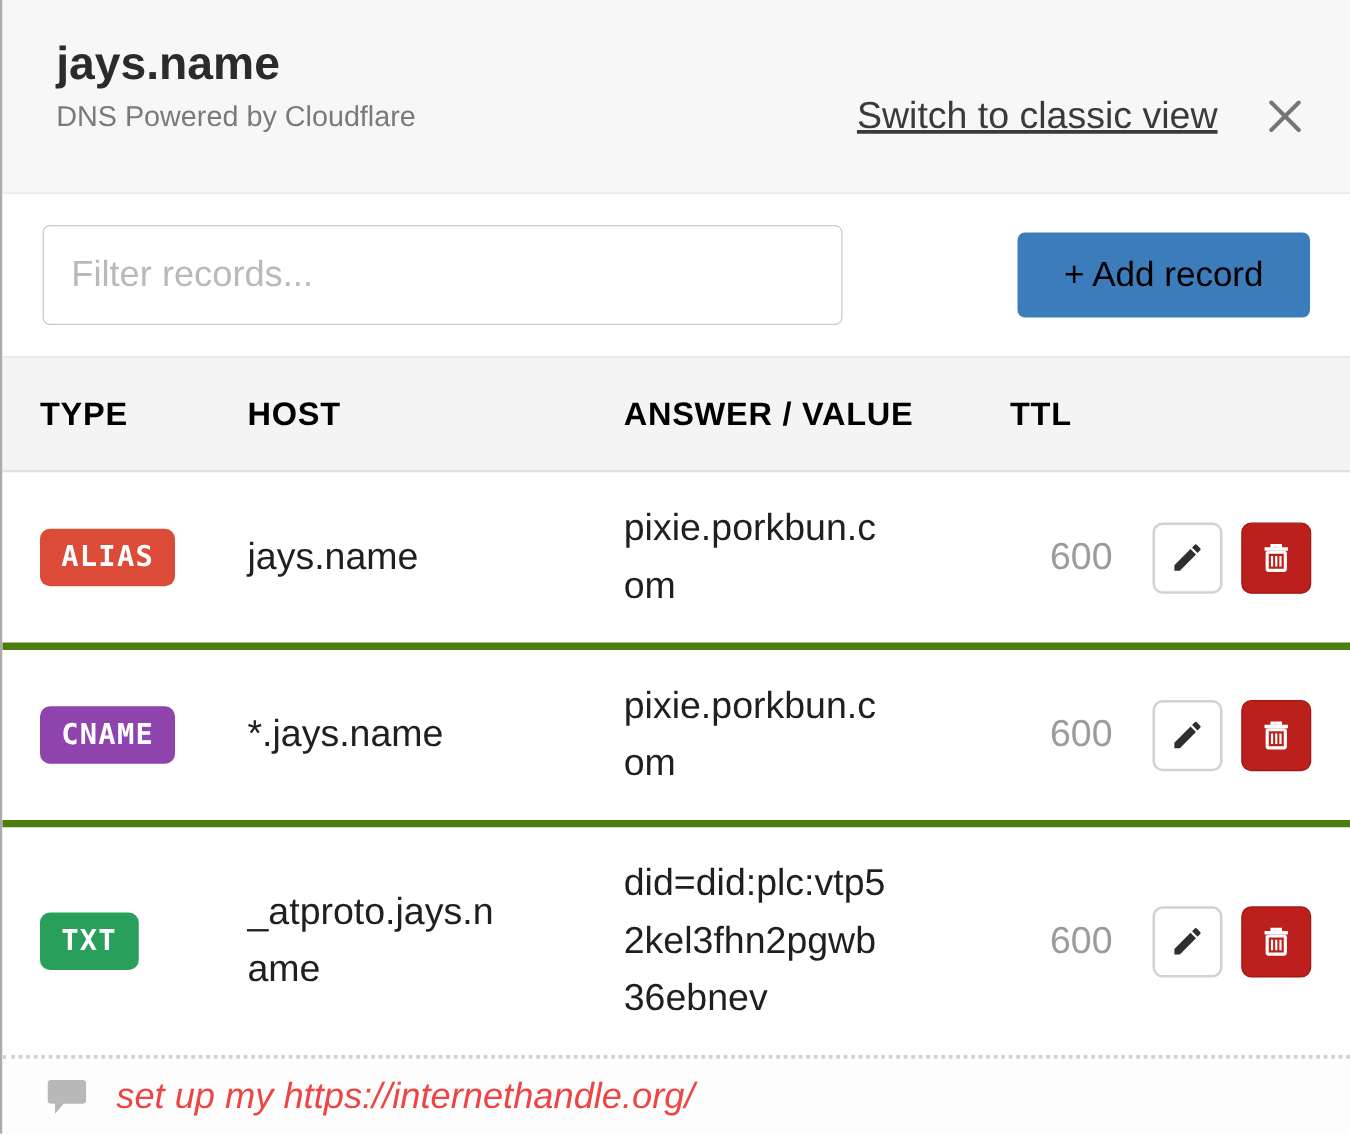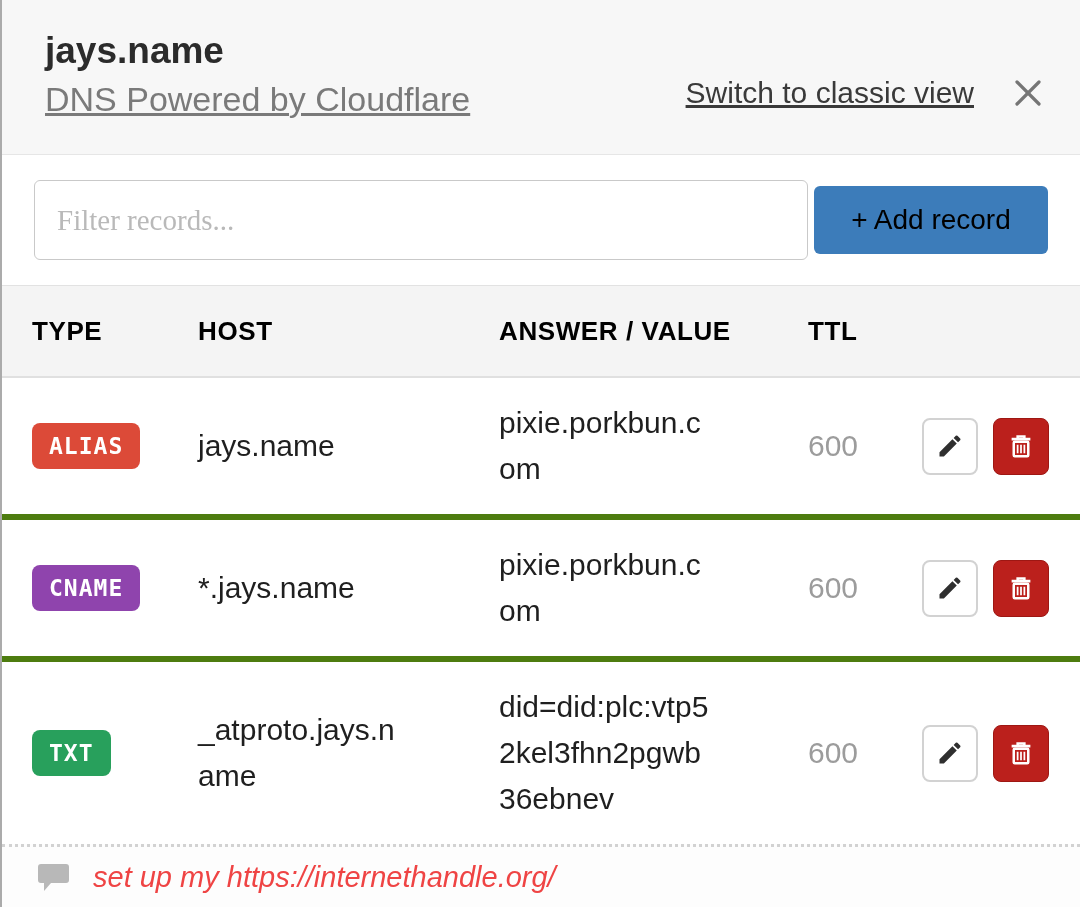--- a/index.html
+++ b/index.html
@@ -17,45 +17,45 @@
 
   
   .header {
     height: 155px; flex: none;
     background: #f7f7f7;
     border-bottom: 1px solid #e6e6e6;
     position: relative;
     padding: 30px 30px 0 43px;
   }
   .title { font-size: 37px; font-weight: 700; color: #2b2b2b; line-height: 1.15; }
-  .subtitle { margin-top: 7px; font-size: 34px; color: #7a7a7a; text-decoration: underline; }
+  .subtitle { margin-top: 7px; font-size: 23px; color: #7a7a7a; }
   .header-right {
     position: absolute; top: 73px; right: 32px;
     display: flex; align-items: center; gap: 34px;
   }
   .switch-link {
     font-size: 30px; color: #3a3a3a;
     text-decoration: underline; cursor: pointer;
   }
   .close-btn {
     background: none; border: none; cursor: pointer;
     width: 40px; height: 40px; display: flex; align-items: center; justify-content: center;
   }
 
   
   .toolbar {
     height: 130px; flex: none; background: #fff;
     display: flex; align-items: center;
     padding: 0 32px;
   }
   .filter-input {
-    width: 774px; height: 80px;
+    width: 640px; height: 80px;
     border: 1px solid #c9c9c9; border-radius: 6px;
     font-size: 29px; padding: 0 22px;
-    font-family: Liberation Serif, serif;
+    font-family: Liberation Sans, sans-serif;
     color: #333; outline: none;
   }
   .filter-input::placeholder { color: #b9b9b9; }
   .add-btn {
     margin-left: auto;
     width: 234px; height: 68px;
     background: var(--c-add_button, #3c7cba);
     border: none; border-radius: 6px;
     color: #000000; font-size: 28px;
     font-family: "Liberation Sans", sans-serif;
@@ -92,21 +92,21 @@
     padding: 10px 17px;
   }
   .cell-host span, .cell-answer span {
     display: inline-block;
     font-size: 30px; line-height: 46px; color: #1f1f1f;
     word-break: break-all;
   }
   .cell-host span { max-width: 205px; }
   .cell-answer span { max-width: 212px; }
   .cell-answer { padding: 22px 0; }
-  .cell-ttl { font-size: 30px; color: #9c9c9c; }
+  .cell-ttl { font-size: 30px; color: #9c9c9c; text-align: center; }
   .cell-actions { display: flex; gap: 15px; align-items: center; }
   .edit-btn {
     width: 56px; height: 57px;
     background: #fff; border: 2px solid #d2d2d2; border-radius: 8px;
     display: flex; align-items: center; justify-content: center;
     cursor: pointer;
   }
   .del-btn {
     width: 56px; height: 57px;
     background: var(--c-delete_button, #bb201c);

